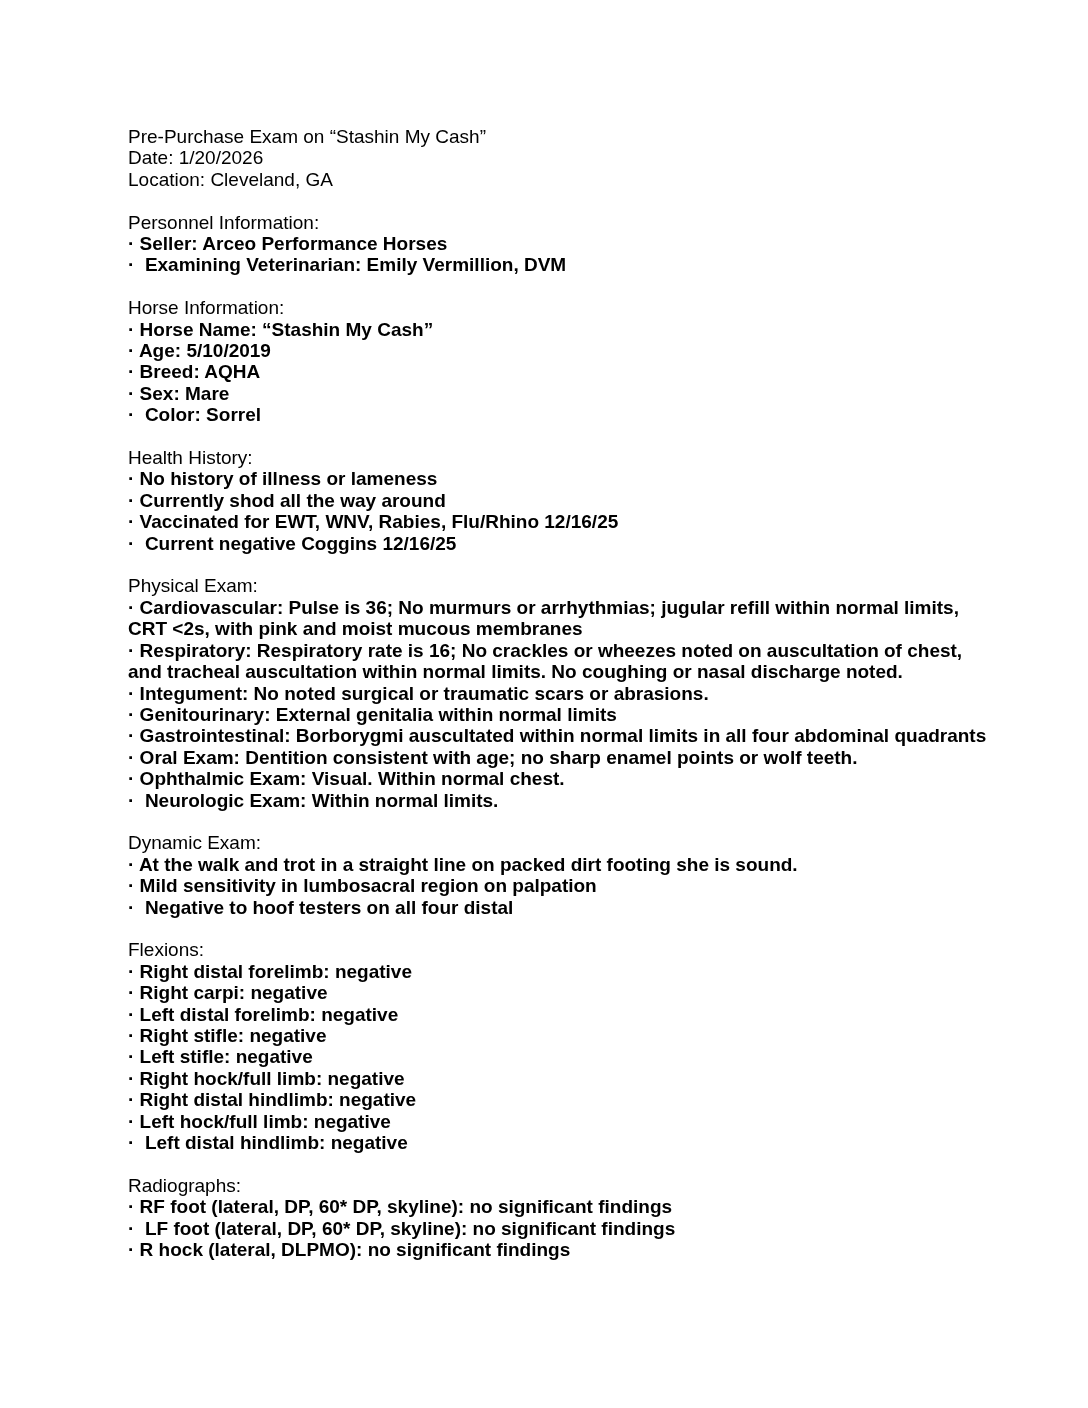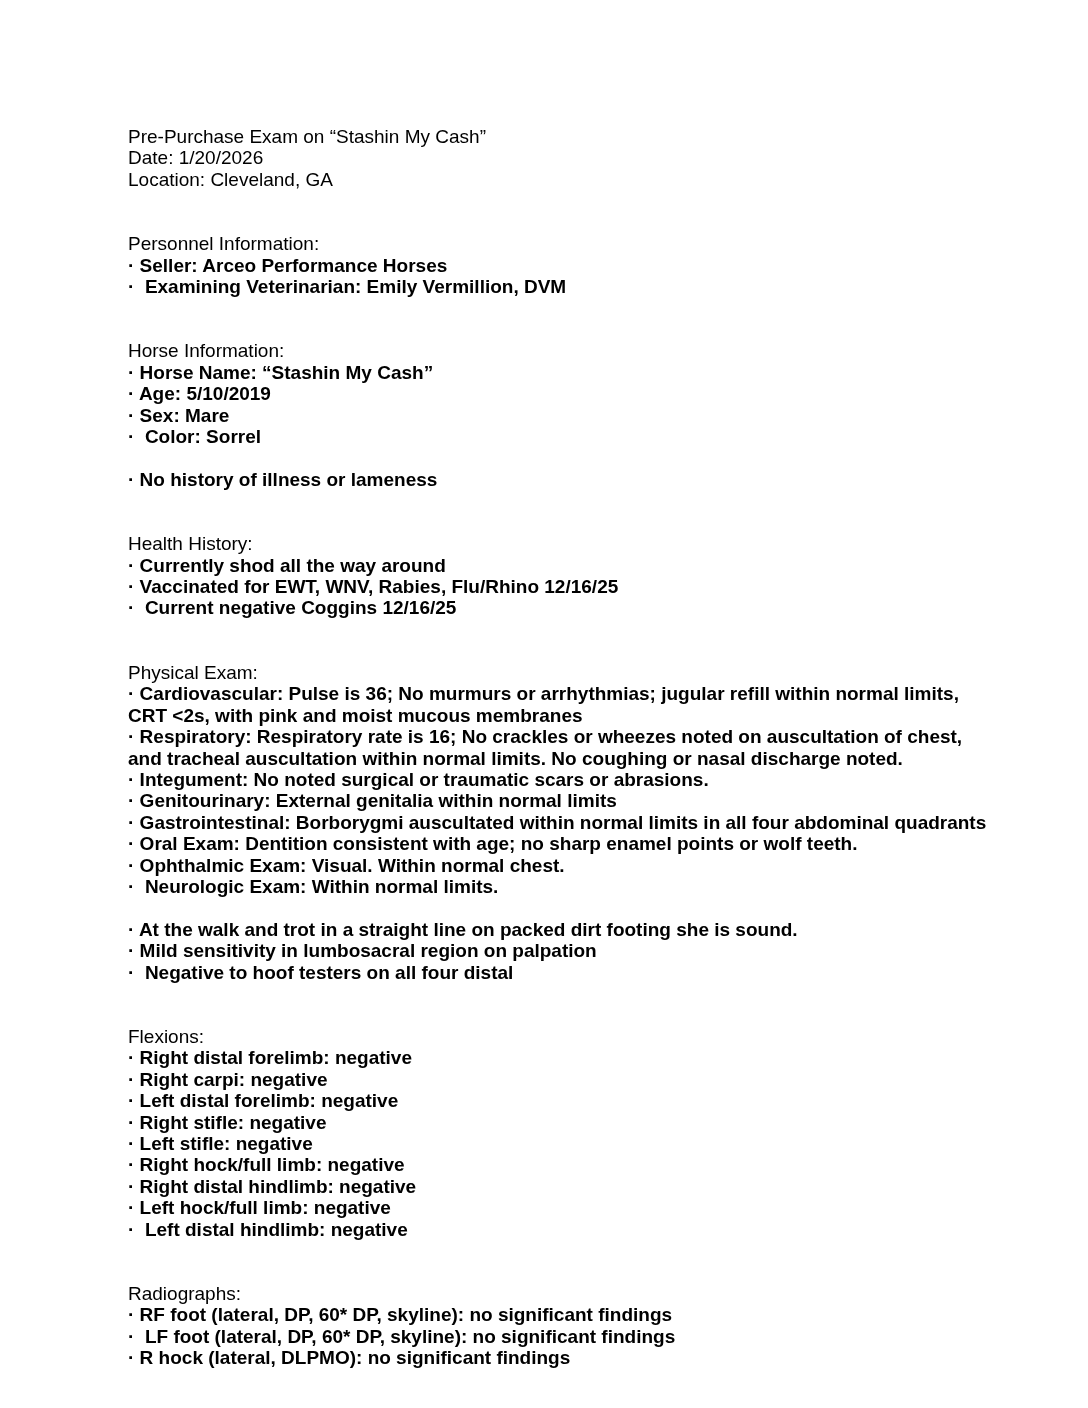--- a/index.html
+++ b/index.html
@@ -22,21 +22,21 @@
     font-size: 19px;
     line-height: 21.4px;
     letter-spacing: 0;
   }
   .line {
     white-space: pre-wrap;
   }
   .section {
     margin-top: 21.4px; 
   }
-  .heading { font-weight: 400; margin-top: 43px; }
+  .heading { font-weight: 400; }
   .item { font-weight: 700; }
 </style>
 </head>
 <body>
 
 <div class="doc">
   <div class="title-block">
     <div class="line">Pre-Purchase Exam on “Stashin My Cash”</div>
     <div class="line">Date: 1/20/2026</div>
     <div class="line">Location: Cleveland, GA</div>
@@ -44,44 +44,46 @@
   <div id="sections">
       <div class="section">
         <div class="line heading">Personnel Information:</div>
         <div class="line item">· Seller: Arceo Performance Horses</div>
         <div class="line item">·  Examining Veterinarian: Emily Vermillion, DVM</div>
       </div>
       <div class="section">
         <div class="line heading">Horse Information:</div>
         <div class="line item">· Horse Name: “Stashin My Cash”</div>
         <div class="line item">· Age: 5/10/2019</div>
+        <div class="line item">· Breed: AQHA</div>
         <div class="line item">· Sex: Mare</div>
         <div class="line item">·  Color: Sorrel</div>
       </div>
       <div class="section">
+        <div class="line heading">Health History:</div>
         <div class="line item">· No history of illness or lameness</div>
-        <div class="line heading">Health History:</div>
         <div class="line item">· Currently shod all the way around</div>
         <div class="line item">· Vaccinated for EWT, WNV, Rabies, Flu/Rhino 12/16/25</div>
         <div class="line item">·  Current negative Coggins 12/16/25</div>
       </div>
       <div class="section">
         <div class="line heading">Physical Exam:</div>
         <div class="line item">· Cardiovascular: Pulse is 36; No murmurs or arrhythmias; jugular refill within normal limits,
 CRT &lt;2s, with pink and moist mucous membranes</div>
         <div class="line item">· Respiratory: Respiratory rate is 16; No crackles or wheezes noted on auscultation of chest,
 and tracheal auscultation within normal limits. No coughing or nasal discharge noted.</div>
         <div class="line item">· Integument: No noted surgical or traumatic scars or abrasions.</div>
         <div class="line item">· Genitourinary: External genitalia within normal limits</div>
         <div class="line item">· Gastrointestinal: Borborygmi auscultated within normal limits in all four abdominal quadrants</div>
         <div class="line item">· Oral Exam: Dentition consistent with age; no sharp enamel points or wolf teeth.</div>
         <div class="line item">· Ophthalmic Exam: Visual. Within normal chest.</div>
         <div class="line item">·  Neurologic Exam: Within normal limits.</div>
       </div>
       <div class="section">
+        <div class="line heading">Dynamic Exam:</div>
         <div class="line item">· At the walk and trot in a straight line on packed dirt footing she is sound.</div>
         <div class="line item">· Mild sensitivity in lumbosacral region on palpation</div>
         <div class="line item">·  Negative to hoof testers on all four distal</div>
       </div>
       <div class="section">
         <div class="line heading">Flexions:</div>
         <div class="line item">· Right distal forelimb: negative</div>
         <div class="line item">· Right carpi: negative</div>
         <div class="line item">· Left distal forelimb: negative</div>
         <div class="line item">· Right stifle: negative</div>

